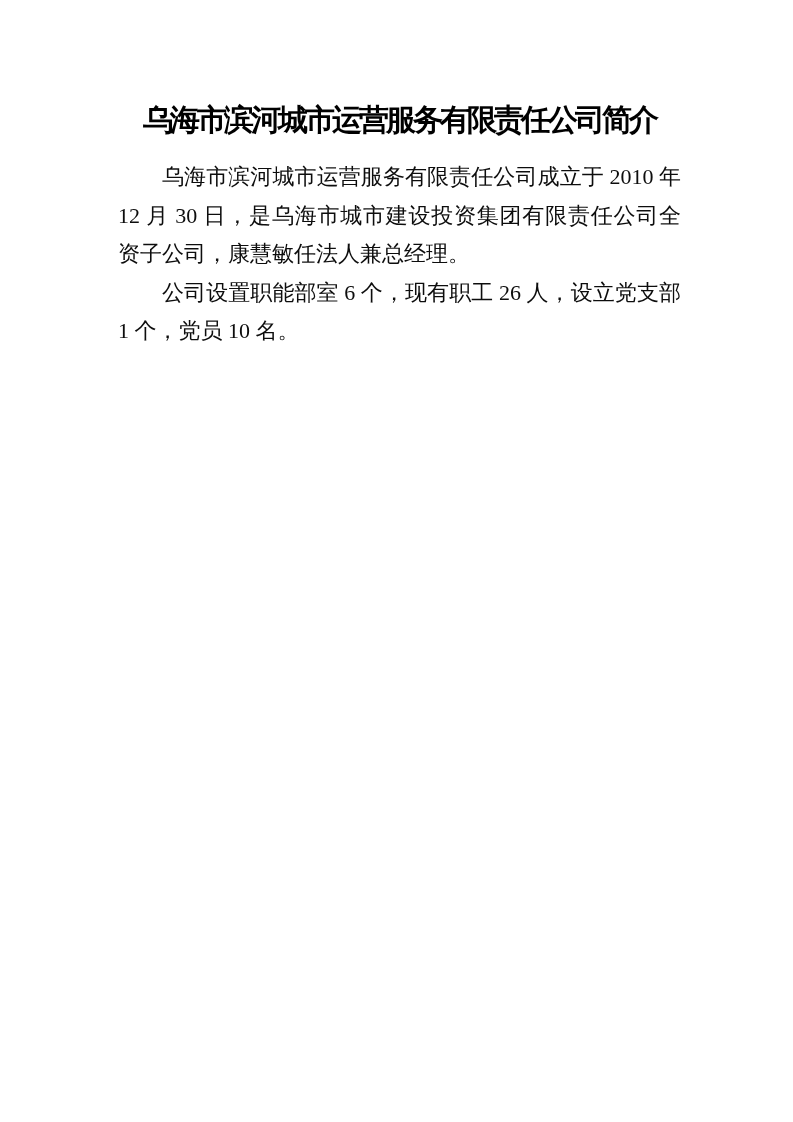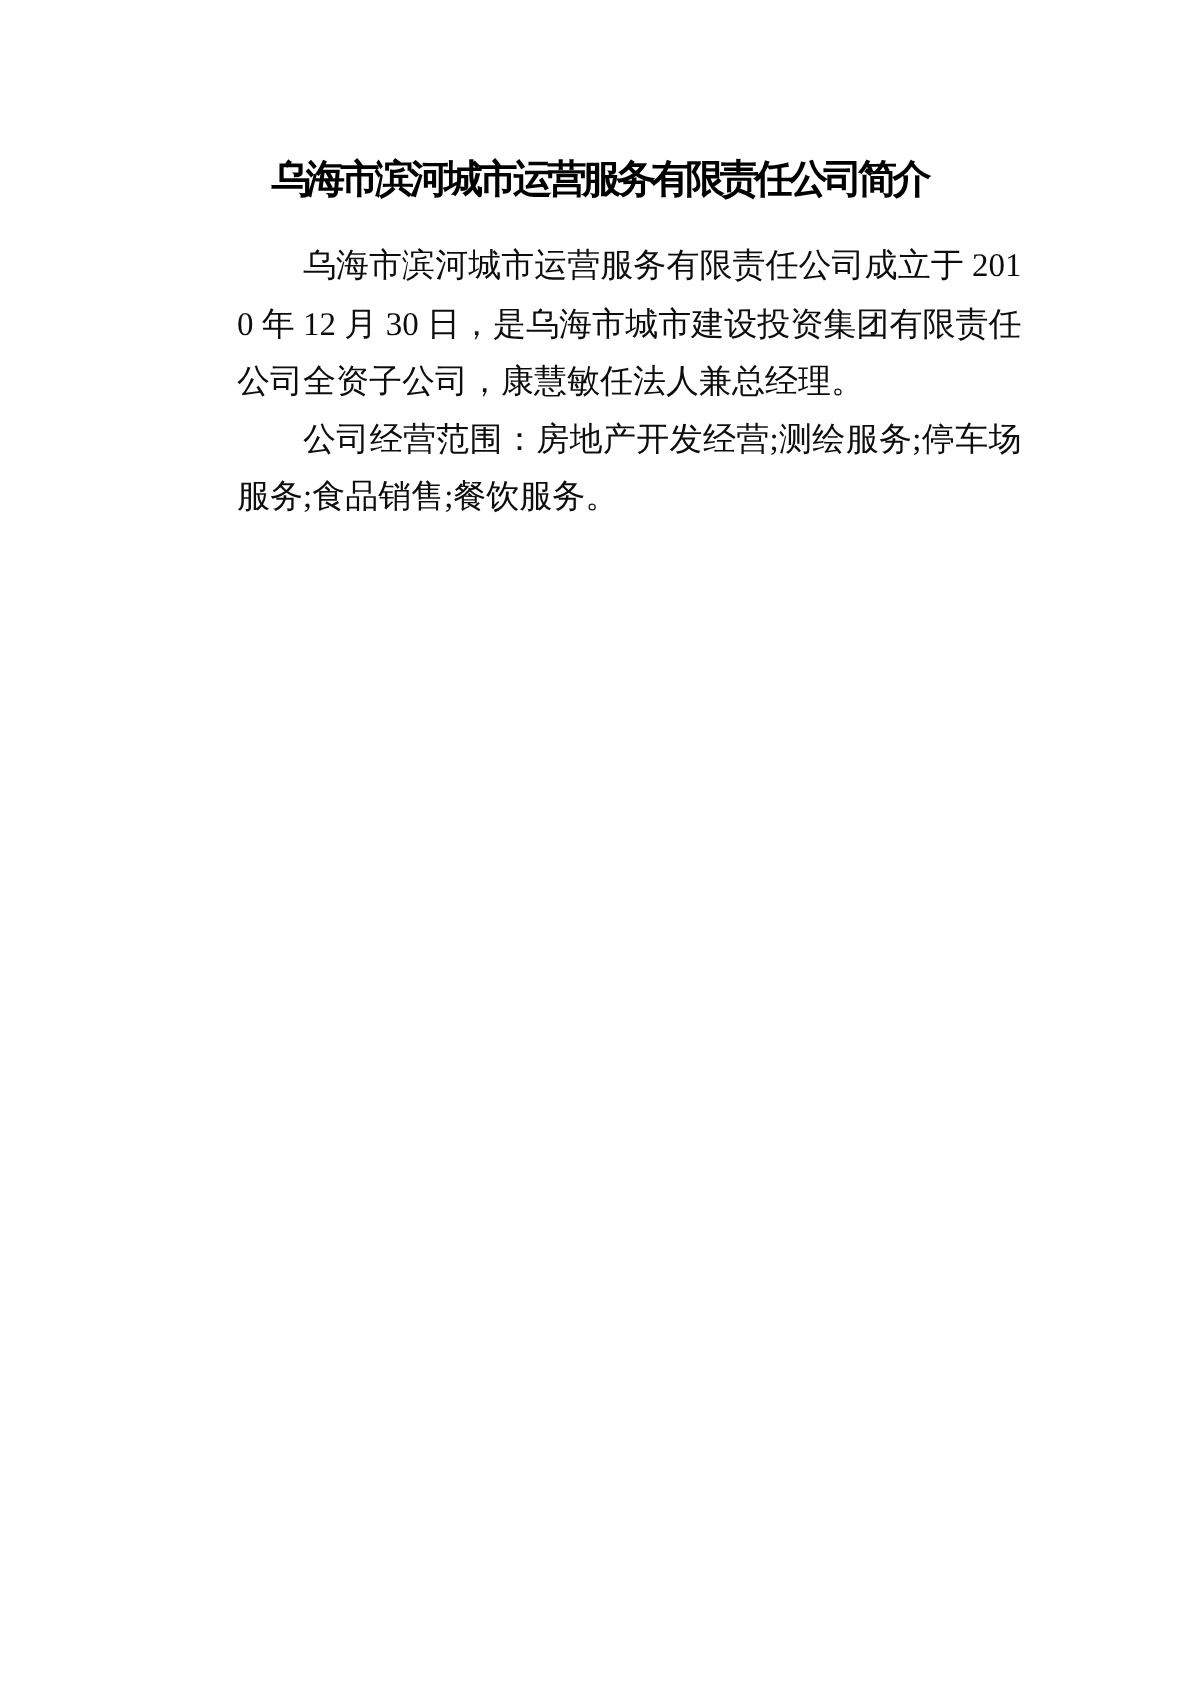--- a/index.html
+++ b/index.html
@@ -14,45 +14,44 @@
     margin: 0 auto;
     background: #ffffff;
     color: #0d0d0d;
     font-family: "Liberation Serif", "DejaVu Serif", serif;
     box-sizing: border-box;
     padding: 0 112px 0 118px;
     overflow: hidden;
   }
   .doc-title {
     margin: 100px 0 0 0;
-    font-size: 26px;
+    font-size: 30px;
     font-weight: 700;
     line-height: 40px;
     letter-spacing: -3px;
     text-align: center;
     white-space: nowrap;
     color: #000000;
   }
   .doc-body {
     margin-top: 18px;
     font-size: 22px;
     line-height: 38.6px;
     text-align: justify;
-    margin-left: 40px;
   }
   .doc-body p {
     margin: 0;
     padding: 0;
     text-indent: 2em;
     word-break: break-all;
   }
 </style>
 </head>
 <body>
 
 <div class="page">
   <h1 class="doc-title">乌海市滨河城市运营服务有限责任公司简介</h1>
 
   <div class="doc-body">
     <p>乌海市滨河城市运营服务有限责任公司成立于 2010 年 12 月 30 日，是乌海市城市建设投资集团有限责任公司全资子公司，康慧敏任法人兼总经理。</p>
-    <p>公司经营范围：房地产开发经营;测绘服务;停车场服务;食品销售;餐饮服务。</p>
+    <p>公司设置职能部室 6 个，现有职工 26 人，设立党支部 1 个，党员 10 名。</p>
   </div>
 </div>
 
 </body></html>

